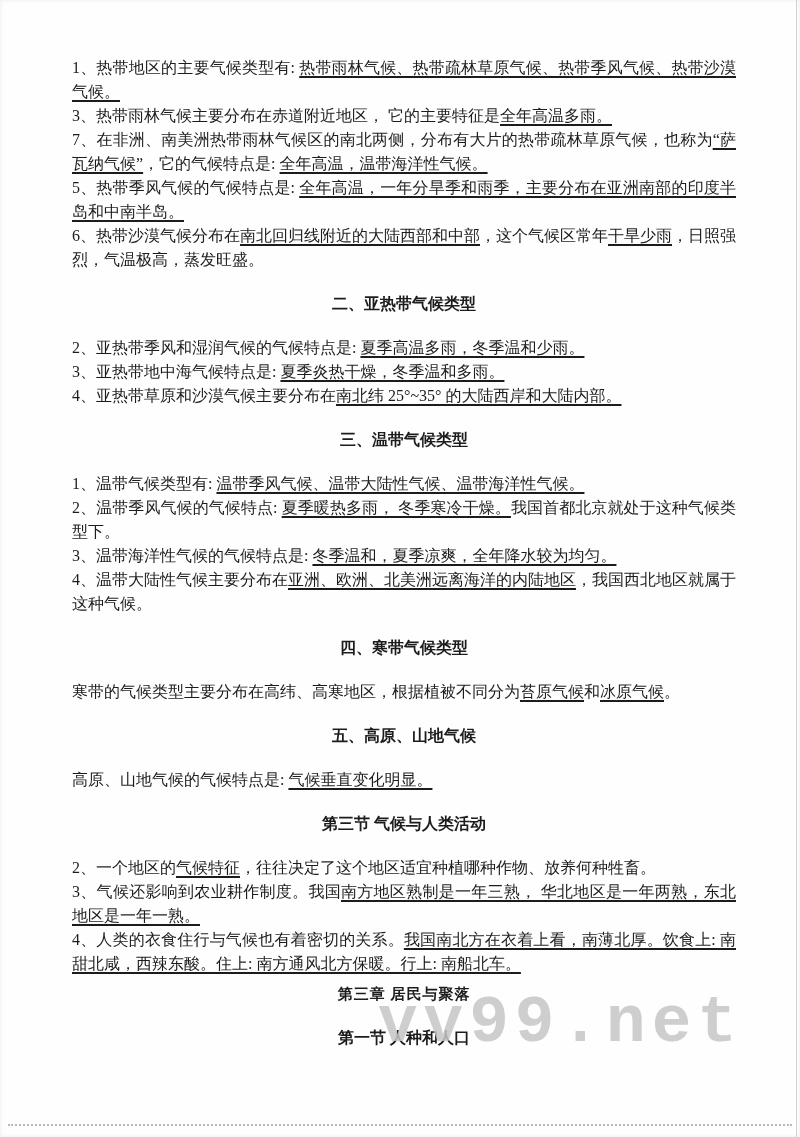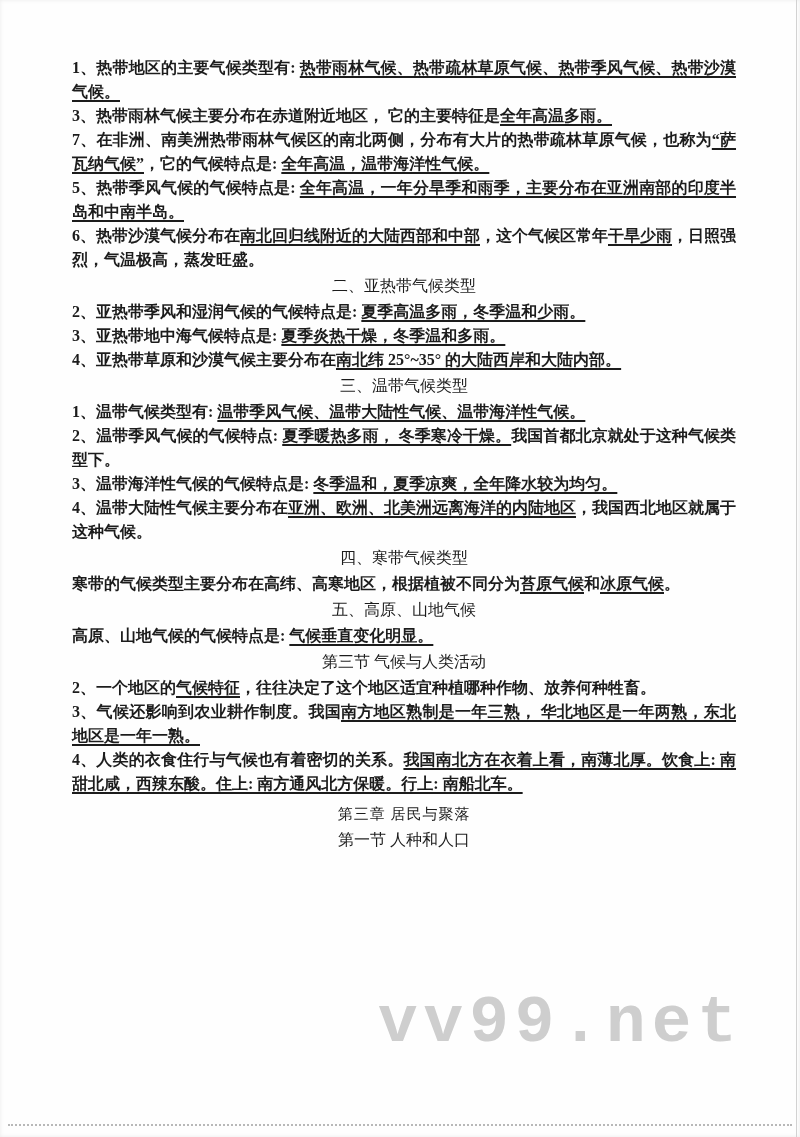--- a/index.html
+++ b/index.html
@@ -20,25 +20,25 @@
   }
   .content {
     position: absolute;
     left: 72px;
     top: 56px;
     width: 664px;
     font-size: 16px;
     line-height: 24px;
     text-align: justify;
   }
-  .para { margin: 0; font-weight: bold; }
+  .para { margin: 0; }
   .heading {
     text-align: center;
-    font-weight: normal;
-    margin: 2px 0;
+    font-weight: bold;
+    margin: 20px 0;
   }
   .heading-lg {
     font-size: 15px;
     letter-spacing: 1px;
     margin-top: 6px;
   }
   .u {
     text-decoration: underline;
     text-underline-offset: 3px;
     text-decoration-thickness: 1.5px;

